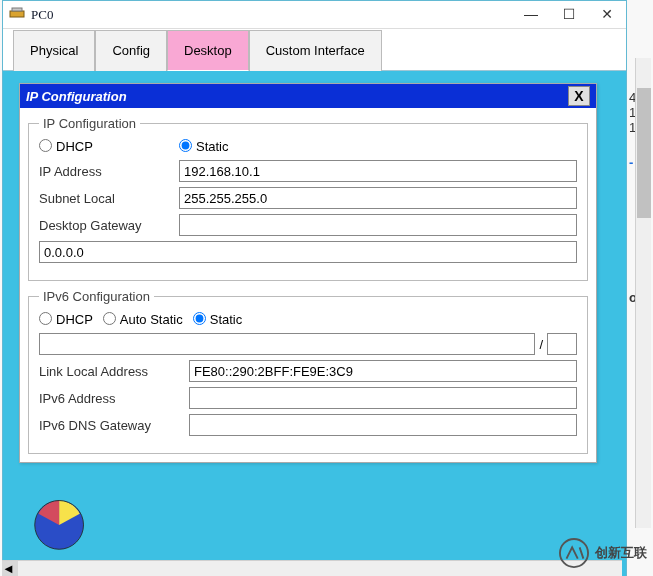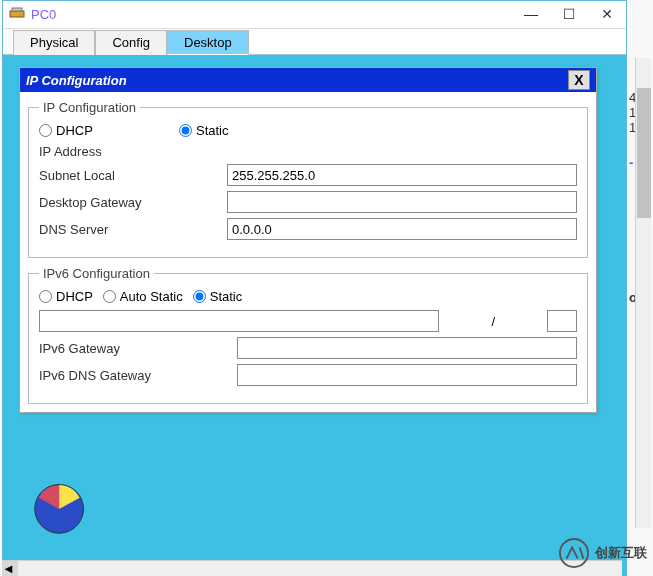--- a/index.html
+++ b/index.html
@@ -1,36 +1,36 @@
 <!DOCTYPE html>
 <html><head>
 <meta charset="utf-8">
 <style>
   * { box-sizing: border-box; font-family: Tahoma, Arial, sans-serif; font-size: 13px; }
   body { margin:0; padding:0; background:#f8f8f8; width:653px; height:576px; overflow:hidden; position:relative; }
   .outer-window { position:absolute; left:2px; top:0; width:625px; height:576px; border:1px solid #62b9d3; background:#fff; }
   .title-bar { display:flex; align-items:center; height:28px; background:#fff; border-bottom:1px solid #ddd; }
   .title-bar .icon { margin:0 6px; }
-  .title-bar .title { flex:0 0 auto; color:#8b5cf6; }
+  .title-bar .title { flex:0 0 auto; color:#0f172a;font-family:Liberation Serif, serif; }
   .title-bar .spacer { flex:1; }
   .winbtn { width:38px; height:26px; text-align:center; line-height:24px; font-size:14px; color:#333; }
   .tabs { display:flex; background:#fff; border-bottom:1px solid #9fc6d4; padding-left:10px; }
-  .tab { padding:4px 16px; border:1px solid #bbb; border-bottom:none; margin-right:0; background:#f2f2f2; position:relative; top:1px; }
-  .tab.active { background:#7dd3fc; border-bottom:1px solid #fff; }
+  .tab { padding:12px 16px; border:1px solid #bbb; border-bottom:none; margin-right:0; background:#f2f2f2; position:relative; top:1px; }
+  .tab.active { background:#f9a8d4; border-bottom:1px solid #fff; }
   .desktop-area { background:#3dc0e3; height:calc(100% - 28px - 26px); padding:0; position:relative; overflow:hidden; }
   .subwin { position:absolute; left:16px; top:12px; width:578px; border:1px solid #aaa; background:#fff; box-shadow:1px 1px 3px rgba(0,0,0,0.15); }
   .subwin-title { background:#0a2fd6; color:#fff; font-weight:bold; font-size:18px; display:flex; align-items:center; padding:2px 6px; }
   .subwin-title .label { flex:1; font-style:italic; }
   .closebtn { width:22px; height:20px; background:#e0e0e0; color:#000; text-align:center; font-weight:bold; border:1px solid #888; font-size:14px; line-height:18px; }
   fieldset { border:1px solid #bbb; margin:8px; padding:8px 10px 12px 10px; }
   legend { padding:0 4px; color:#444; }
   .radio-row { display:flex; gap:10px; align-items:center; margin-bottom:6px; }
-  .radio { display:flex; align-items:center; gap:4px; }
+  .radio { display:flex; align-items:flex-start; gap:4px; }
   .radio input { margin:0; }
-  .field-row { display:flex; align-items:center; margin:5px 0;gap:48px; }
+  .field-row { display:flex; align-items:center; margin:5px 0; }
   .field-row label { width:140px; color:#333; }
   .ipv6 .field-row label { width:150px; }
   .field-row input[type=text] { flex:1; border:1px solid #888; height:22px; padding:1px 4px; background:#fff; }
   .prefixbox input[type=text]{ width:30px; flex:0 0 30px; }
   .slashlabel { padding:0 4px; }
   .scroll-v { position:absolute; right:2px; top:58px; width:16px; height:470px; background:#efefef; border-left:1px solid #d0d0d0; }
   .scroll-thumb-v { position:absolute; top:30px; left:1px; width:14px; height:130px; background:#c1c1c1; }
   .scroll-h { position:absolute; left:2px; bottom:0; width:620px; height:16px; background:#efefef; border-top:1px solid #d0d0d0; }
   .scroll-btn { width:16px;height:16px; background:#d8d8d8; position:absolute; }
   .pie-icon-wrap { position:absolute; left:28px; bottom:38px; width:60px; height:60px; }
@@ -53,20 +53,21 @@
     <span class="spacer"></span>
     <div class="winbtn">—</div>
     <div class="winbtn">☐</div>
     <div class="winbtn">✕</div>
   </div>
 
   <div class="tabs">
     <div class="tab">Physical</div>
     <div class="tab">Config</div>
     <div class="tab active">Desktop</div>
+    <div class="tab">Custom Interface</div>
   </div>
 
   <div class="desktop-area">
 
     <div class="pie-icon-wrap">
       <svg viewBox="0 0 64 64">
         <circle cx="30" cy="34" r="26" fill="#2a4dc7"></circle>
         <path d="M30 34 L30 8 A26 26 0 0 1 52 22 Z" fill="#f7e24a"></path>
         <path d="M30 34 L8 22 A26 26 0 0 1 30 8 Z" fill="#d34b5e"></path>
         <circle cx="30" cy="34" r="26" fill="none" stroke="#233" stroke-width="1"></circle>
@@ -86,31 +87,31 @@
             <input type="radio" name="ipv4mode" style="">
             <span>DHCP</span>
           </label>
           <label class="radio">
             <input type="radio" name="ipv4mode" checked="" style="">
             <span>Static</span>
           </label>
         </div>
         <div class="field-row">
           <label>IP Address</label>
+          <input type="text" value="192.168.10.1" style="">
         </div>
         <div class="field-row">
           <label>Subnet Local</label>
           <input type="text" value="255.255.255.0" style="">
         </div>
         <div class="field-row">
           <label>Desktop Gateway</label>
           <input type="text" value="" style="">
         </div>
         <div class="field-row">
-          <label>DNS Server</label>
           <input type="text" value="0.0.0.0" style="">
         </div>
       </fieldset>
 
       <fieldset class="ipv6">
         <legend>IPv6 Configuration</legend>
         <div class="radio-row">
           <label class="radio">
             <input type="radio" name="ipv6mode" style="">
             <span>DHCP</span>
@@ -123,21 +124,25 @@
             <input type="radio" name="ipv6mode" checked="" style="">
             <span>Static</span>
           </label>
         </div>
         <div class="field-row">
           <input type="text" value="" style="">
           <span class="slashlabel">/</span>
           <span class="prefixbox"><input type="text" value="" style=""></span>
         </div>
         <div class="field-row">
-          <label>IPv6 Gateway</label>
+          <label>Link Local Address</label>
+          <input type="text" value="FE80::290:2BFF:FE9E:3C9" style="">
+        </div>
+        <div class="field-row">
+          <label>IPv6 Address</label>
           <input type="text" value="" style="">
         </div>
         <div class="field-row">
           <label>IPv6 DNS Gateway</label>
           <input type="text" value="" style="">
         </div>
       </fieldset>
     </div>
   </div>
 </div>

